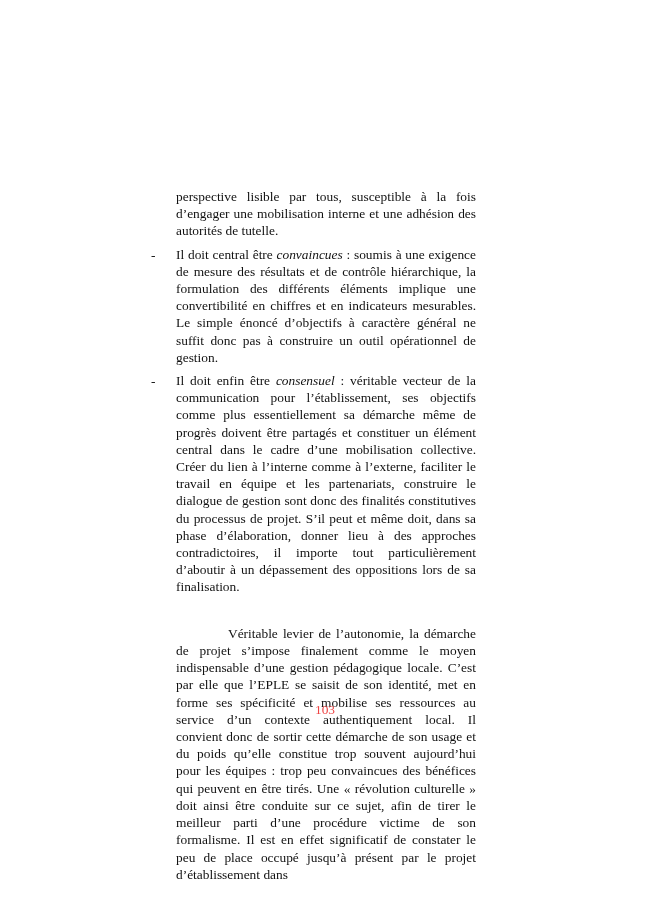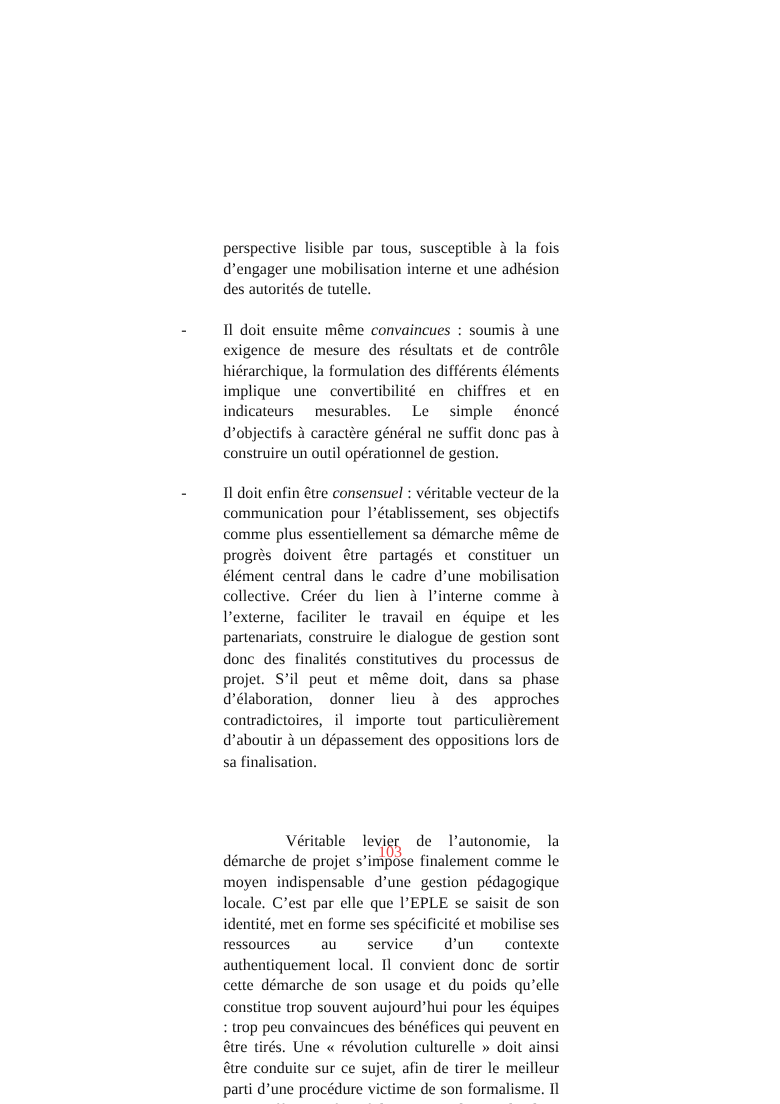--- a/index.html
+++ b/index.html
@@ -5,41 +5,41 @@
   html, body { margin: 0; padding: 0; background: #ffffff; }
   body { width: 650px; height: 920px; position: relative; overflow: hidden; }
   .page {
     position: absolute; left: 0; top: 0; width: 650px; height: 920px; background: #fff;
   }
   .textblock {
     position: absolute; left: 170px; top: 182px; width: 312px;
     font-family: "Liberation Serif", serif; font-size: 13.4px; line-height: 17.2px;
     color: #111; text-align: justify;
   }
-  .textblock p { margin: 16px; }
+  .textblock p { margin: 6px; }
   .item { position: relative; }
   .dash { position: absolute; left: -19px; top: 0; }
   .gap { height: 17.2px; }
   .indent { text-indent: 52px; }
   em { font-style: italic; }
   .pagenum {
     position: absolute; left: 0; width: 650px; top: 702px; text-align: center;
     font-family: "Liberation Serif", serif; font-size: 13.4px; color: #ef4444;
   }
 </style>
 </head>
 <body>
 
 <div class="page">
   <div class="textblock">
     <p>perspective lisible par tous, susceptible à la fois d’engager une mobilisation interne et une adhésion des autorités de tutelle.</p>
 
     <div class="item">
       <span class="dash">-</span>
-      <p><span>Il doit ensuite même </span><em>convaincues</em><span> : soumis à une exigence de mesure des résultats et de contrôle hiérarchique, la formulation des différents éléments implique une convertibilité en chiffres et en indicateurs mesurables. Le simple énoncé d’objectifs à caractère général ne suffit donc pas à construire un outil opérationnel de gestion.</span></p>
+      <p><span>Il doit central être </span><em>convaincues</em><span> : soumis à une exigence de mesure des résultats et de contrôle hiérarchique, la formulation des différents éléments implique une convertibilité en chiffres et en indicateurs mesurables. Le simple énoncé d’objectifs à caractère général ne suffit donc pas à construire un outil opérationnel de gestion.</span></p>
     </div>
 
     <div class="item">
       <span class="dash">-</span>
       <p><span>Il doit enfin être </span><em>consensuel</em><span> : véritable vecteur de la communication pour l’établissement, ses objectifs comme plus essentiellement sa démarche même de progrès doivent être partagés et constituer un élément central dans le cadre d’une mobilisation collective. Créer du lien à l’interne comme à l’externe, faciliter le travail en équipe et les partenariats, construire le dialogue de gestion sont donc des finalités constitutives du processus de projet. S’il peut et même doit, dans sa phase d’élaboration, donner lieu à des approches contradictoires, il importe tout particulièrement d’aboutir à un dépassement des oppositions lors de sa finalisation.</span></p>
     </div>
 
     <div class="gap"></div>
 
     <p class="indent">Véritable levier de l’autonomie, la démarche de projet s’impose finalement comme le moyen indispensable d’une gestion pédagogique locale. C’est par elle que l’EPLE se saisit de son identité, met en forme ses spécificité et mobilise ses ressources au service d’un contexte authentiquement local. Il convient donc de sortir cette démarche de son usage et du poids qu’elle constitue trop souvent aujourd’hui pour les équipes : trop peu convaincues des bénéfices qui peuvent en être tirés. Une « révolution culturelle » doit ainsi être conduite sur ce sujet, afin de tirer le meilleur parti d’une procédure victime de son formalisme. Il est en effet significatif de constater le peu de place occupé jusqu’à présent par le projet d’établissement dans</p>

